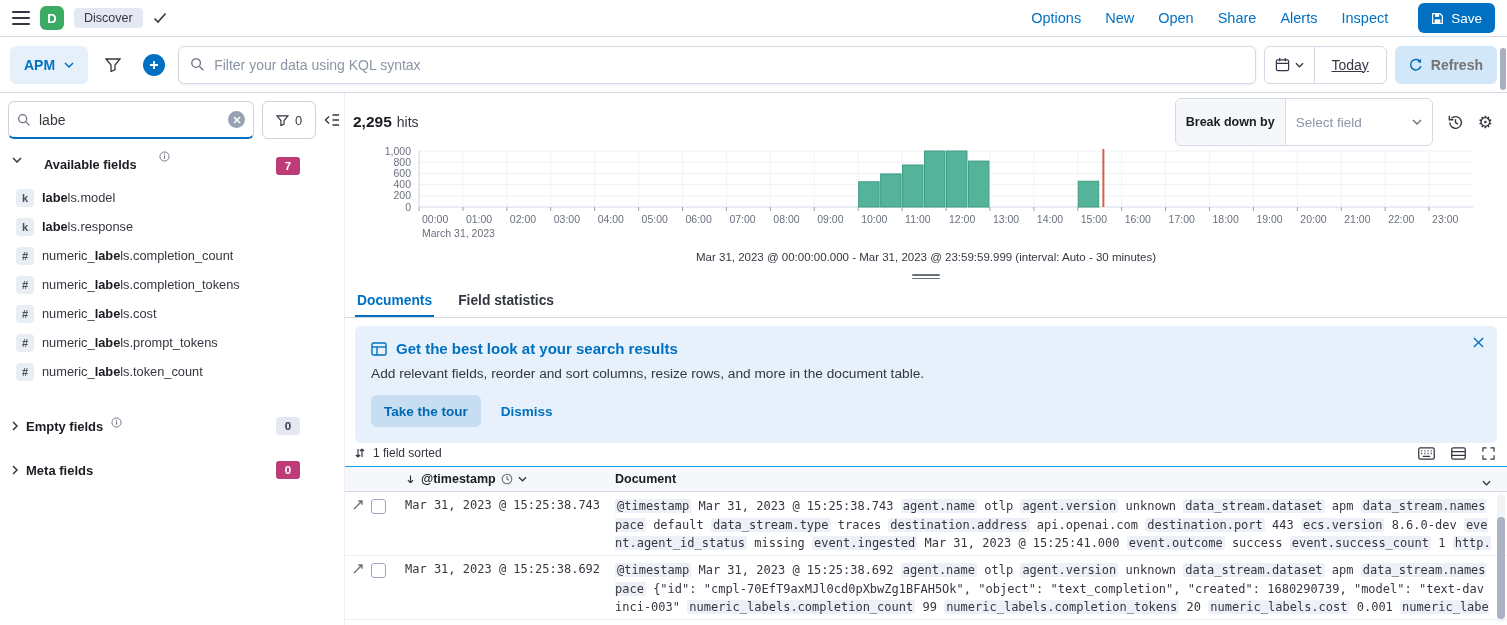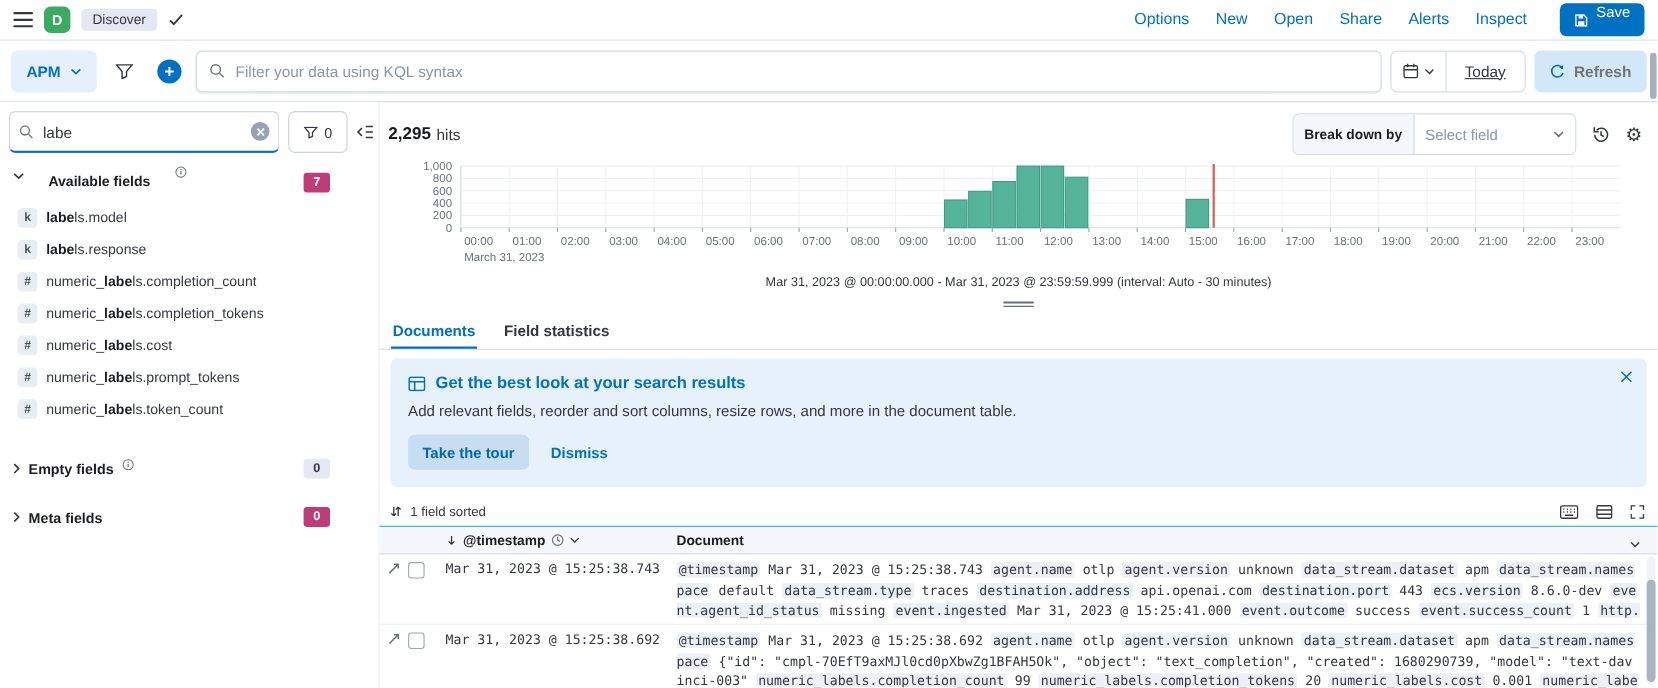--- a/index.html
+++ b/index.html
@@ -8,21 +8,21 @@
   svg { display:block; }
   button { font-family:inherit; cursor:pointer; }
 
   
   .header { height:37px; display:flex; align-items:center; gap:10px; padding:0 12px; border-bottom:1px solid #D3DAE6; background:#fff; }
   .icon-btn { display:inline-flex; align-items:center; justify-content:center; cursor:pointer; background:none; border:none; }
   .space-badge { width:24px; height:24px; border-radius:6px; background:#3BAB63; color:#fff; font-weight:700; font-size:13px; display:flex; align-items:center; justify-content:center; cursor:pointer; }
   .breadcrumb { background:#E3E8F2; border-radius:4px; padding:3px 10px; font-size:12.5px; color:#343741; cursor:pointer; }
   .header-nav { margin-left:auto; display:flex; align-items:center; gap:24px; }
   .nav-link { color:#0071C2; font-size:14.5px; cursor:pointer; text-decoration:none; }
-  .save-btn { margin-left:20px; background:#0071C2; color:#fff; border:none; border-radius:6px; height:30px; padding:0 13px; font-size:13.5px; font-weight:500; display:flex; gap:7px; }
+  .save-btn { margin-left:20px; background:#0071C2; color:#fff; border:none; border-radius:6px; height:30px; padding:0 13px; font-size:13.5px; font-weight:500; display:flex; align-items:center; gap:7px; }
 
   
   .toolbar { height:56px; display:flex; align-items:center; gap:8px; padding:0 10px; border-bottom:1px solid #D3DAE6; background:#fff; }
   .dv-btn { background:#E6F0FA; color:#0071C2; font-weight:600; font-size:14px; height:38px; border-radius:6px; padding:0 14px; display:flex; align-items:center; gap:9px; border:none; }
   .tb-filter { width:34px; height:38px; }
   .plus-circle { width:22px; height:22px; border-radius:50%; background:#0071C2; display:flex; align-items:center; justify-content:center; }
   .kql { flex:1; height:38px; border:1px solid #D3DAE6; border-radius:6px; display:flex; align-items:center; padding:0 11px; gap:9px; background:#fff; box-shadow:0 1px 2px rgba(152,162,179,.2); }
   .kql input { border:none; outline:none; flex:1; font-size:14px; color:#343741; font-family:inherit; background:transparent; }
   .kql input::placeholder { color:#8B95A5; }
   .date-group { display:flex; align-items:center; height:38px; border:1px solid #D3DAE6; border-radius:6px; background:#fff; overflow:hidden;text-decoration:underline; }
@@ -52,21 +52,21 @@
   .field-name strong { font-weight:700; color:#1A1C21; }
   .sb-collapsed { display:flex; align-items:center; gap:8px; padding:13px 44px 13px 4px; cursor:pointer; }
   .sb-collapsed .lbl { font-weight:700; font-size:13px; color:#1A1C21; }
   .sb-collapsed.first { margin-top:18px; }
 
   
   .hits-row { display:flex; align-items:center; padding:0 14px 0 8px; height:34px; }
   .hits-count { font-weight:700; font-size:15.5px; color:#1A1C21; }
   .hits-label { font-size:14px; margin-left:5px; }
   .breakdown { margin-left:auto; display:flex; align-items:center; gap:14px; }
-  .bd-group { display:flex; height:38px; border:1px solid #D3DAE6; border-radius:6px; overflow:hidden; width:258px; background:#fff; }
+  .bd-group { display:flex; height:48px; border:1px solid #D3DAE6; border-radius:6px; overflow:hidden; width:258px; background:#fff; }
   .bd-prepend { background:#F5F7FB; display:flex; align-items:center; padding:0 10px; font-size:12.5px; font-weight:600; border-right:1px solid #D3DAE6; color:#1A1C21; }
   .bd-value { color:#8B95A5; font-size:13.5px; padding:0 10px; display:flex; align-items:center; flex:1; gap:6px; cursor:pointer; }
   .bd-value .txt { flex:1; }
   .gear-glyph { font-size:17px; color:#343741; line-height:1; }
 
   
   .chart-wrap { padding:6px 4px 0 4px; }
   .chart-caption { text-align:center; font-size:11.5px; color:#343741; margin-top:6px; }
   .resize-handle { width:28px; margin:9px auto 0; cursor:row-resize; }
   .resize-handle div { height:1.5px; background:#69707D; margin:2px 0; border-radius:1px; }
@@ -79,21 +79,21 @@
   
   .callout { margin:8px 10px 0 10px; background:#E7F1FB; border-radius:6px; padding:14px 16px 16px; position:relative; }
   .callout-head { display:flex; align-items:center; gap:9px; color:#0071C2; font-weight:600; font-size:15px; }
   .callout-close { position:absolute; top:11px; right:13px; }
   .callout-body { font-size:13.7px; margin-top:9px; color:#343741; }
   .callout-actions { margin-top:14px; display:flex; align-items:center; gap:20px; }
   .tour-btn { background:#C6DDF2; color:#0068B1; font-weight:600; font-size:13.5px; height:32px; padding:0 13px; border-radius:6px; border:none; }
   .dismiss-btn { color:#0071C2; font-weight:600; font-size:13.5px; background:none; border:none; }
 
   
-  .grid-toolbar { display:flex; align-items:center; gap:7px; padding:15px 12px 6px 9px; font-size:12px; color:#343741; }
+  .grid-toolbar { display:flex; align-items:center; gap:7px; padding:3px 12px 6px 9px; font-size:12px; color:#343741; }
   .grid-toolbar .right { margin-left:auto; display:flex; align-items:center; gap:16px; }
   .grid { border-top:1px solid #0ea5e9; flex:1; min-height:0; position:relative; }
   .grid-header { display:flex; background:#F5F7FA; border-bottom:1px solid #D3DAE6; height:25px; align-items:center; font-weight:700; font-size:12.5px; color:#1A1C21; }
   .col-control { width:56px; flex:none; }
   .col-time { width:208px; flex:none; display:flex; align-items:center; gap:5px; padding:0 4px; cursor:pointer; }
   .col-doc { flex:1; min-width:0; display:flex; align-items:flex-end; padding:0 16px 0 6px; cursor:pointer; }
   .col-doc .sp { flex:1; }
   .grid-row { display:flex; border-bottom:1px solid #ECEFF5; height:64px; overflow:hidden; }
   .row-control { width:56px; flex:none; display:flex; gap:7px; padding:7px 0 0 7px; align-items:flex-start; }
   .checkbox { width:15px; height:15px; border:1px solid #99A6BA; border-radius:3px; background:#fff; display:inline-block; cursor:pointer; }

